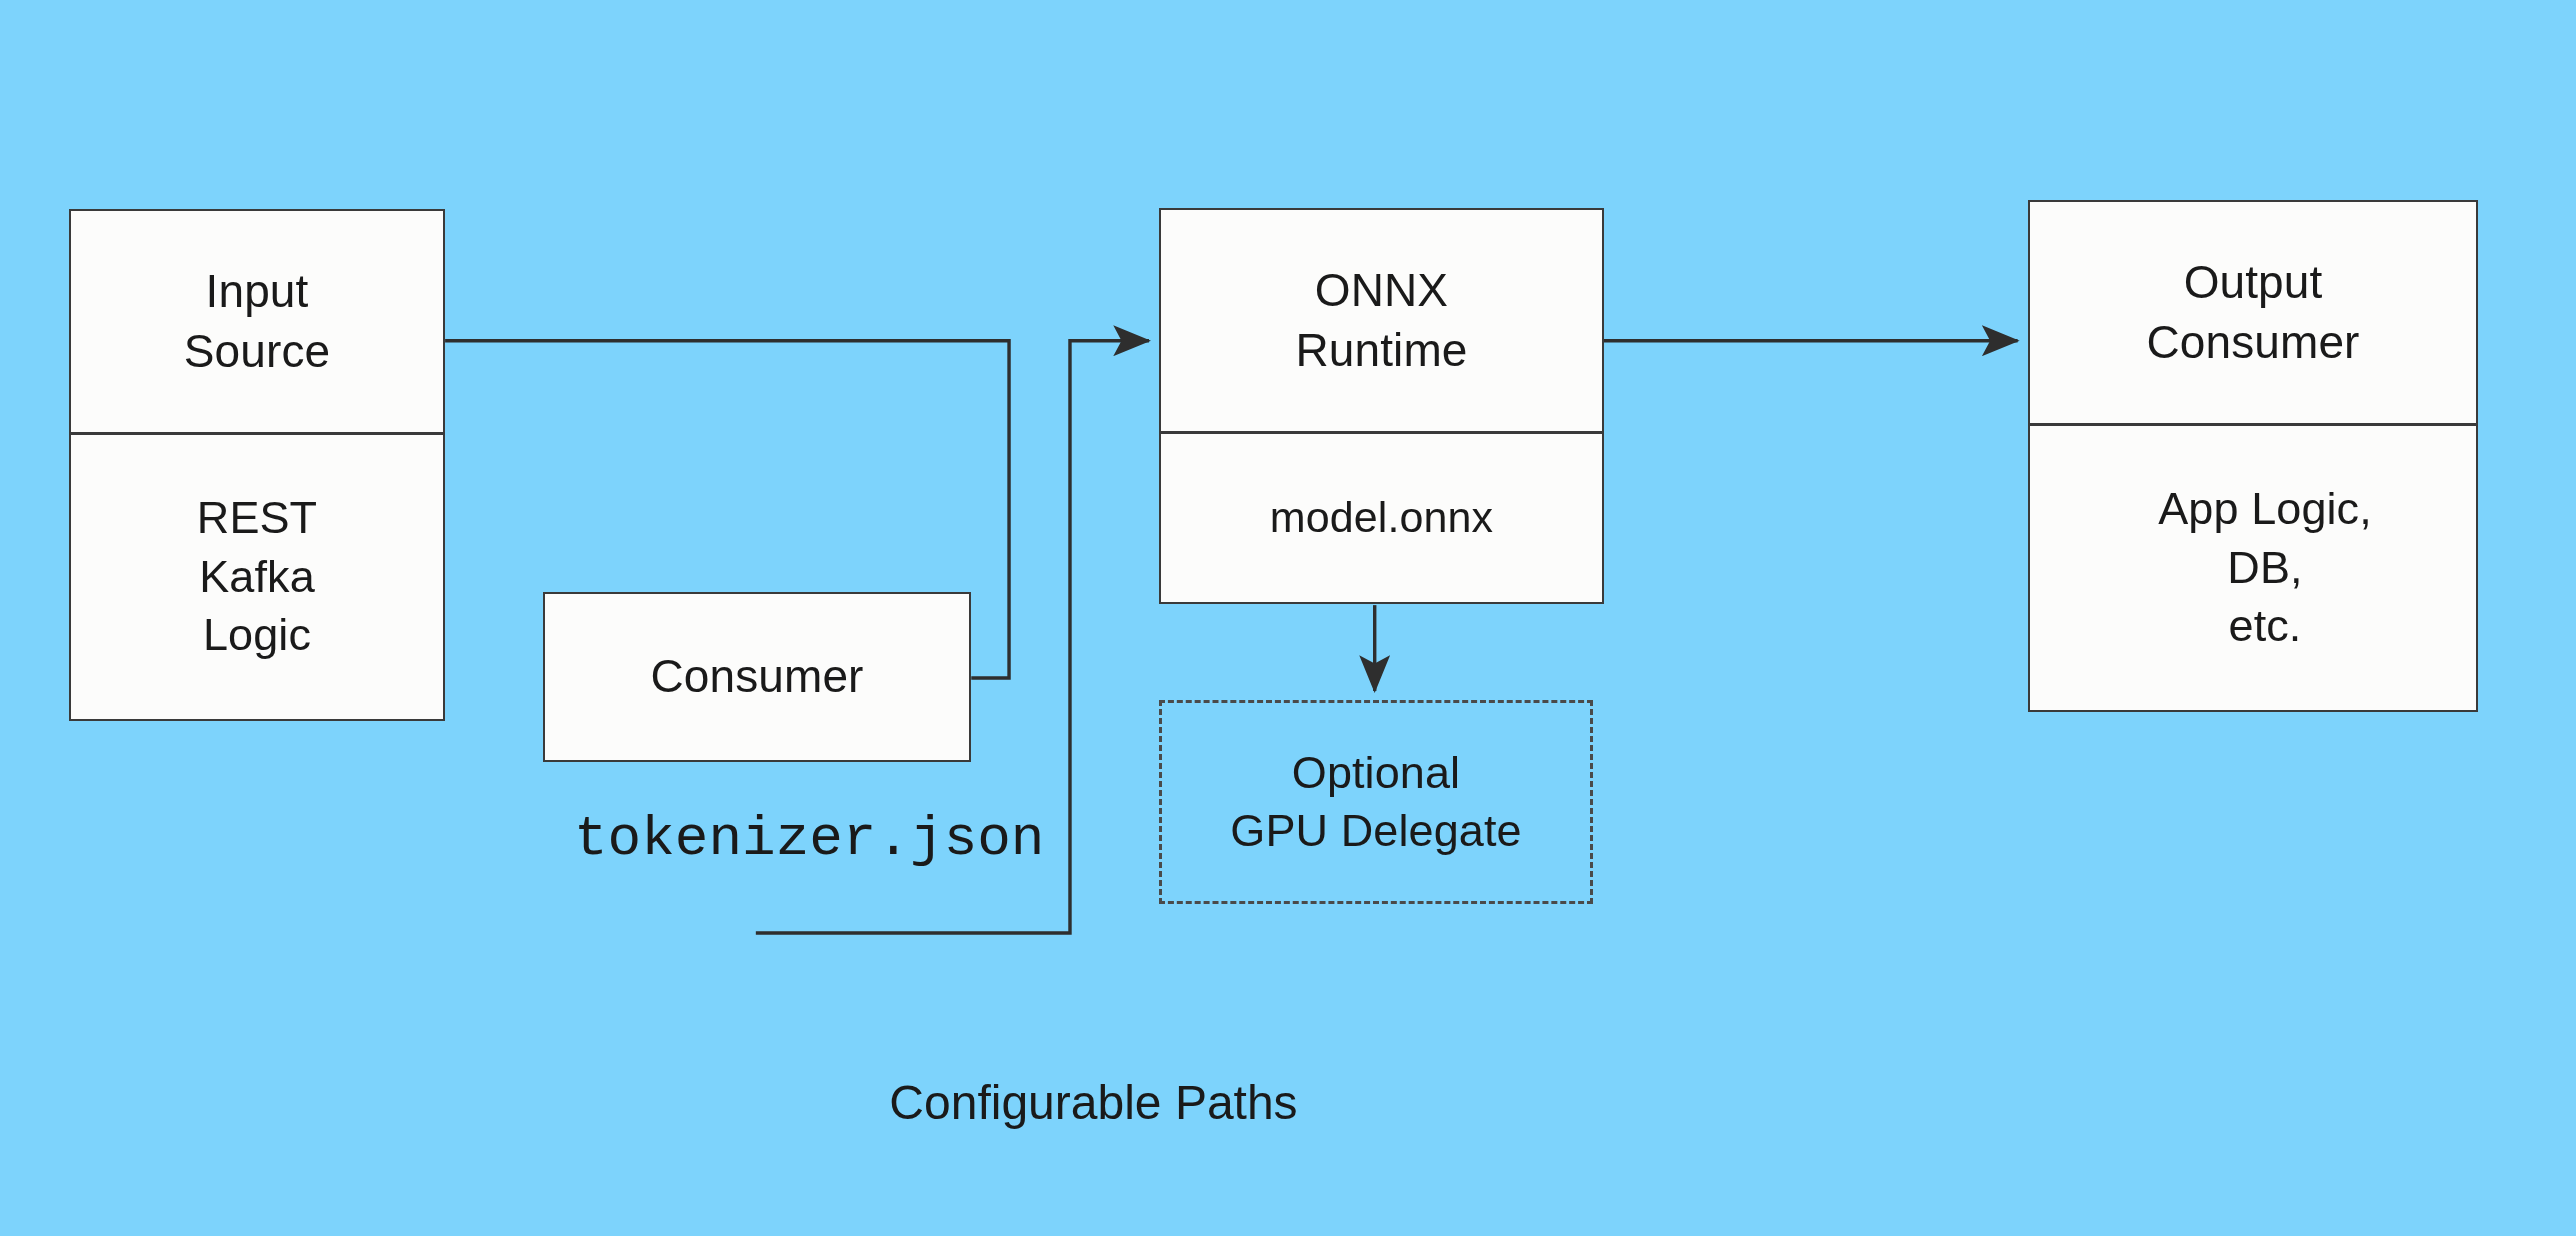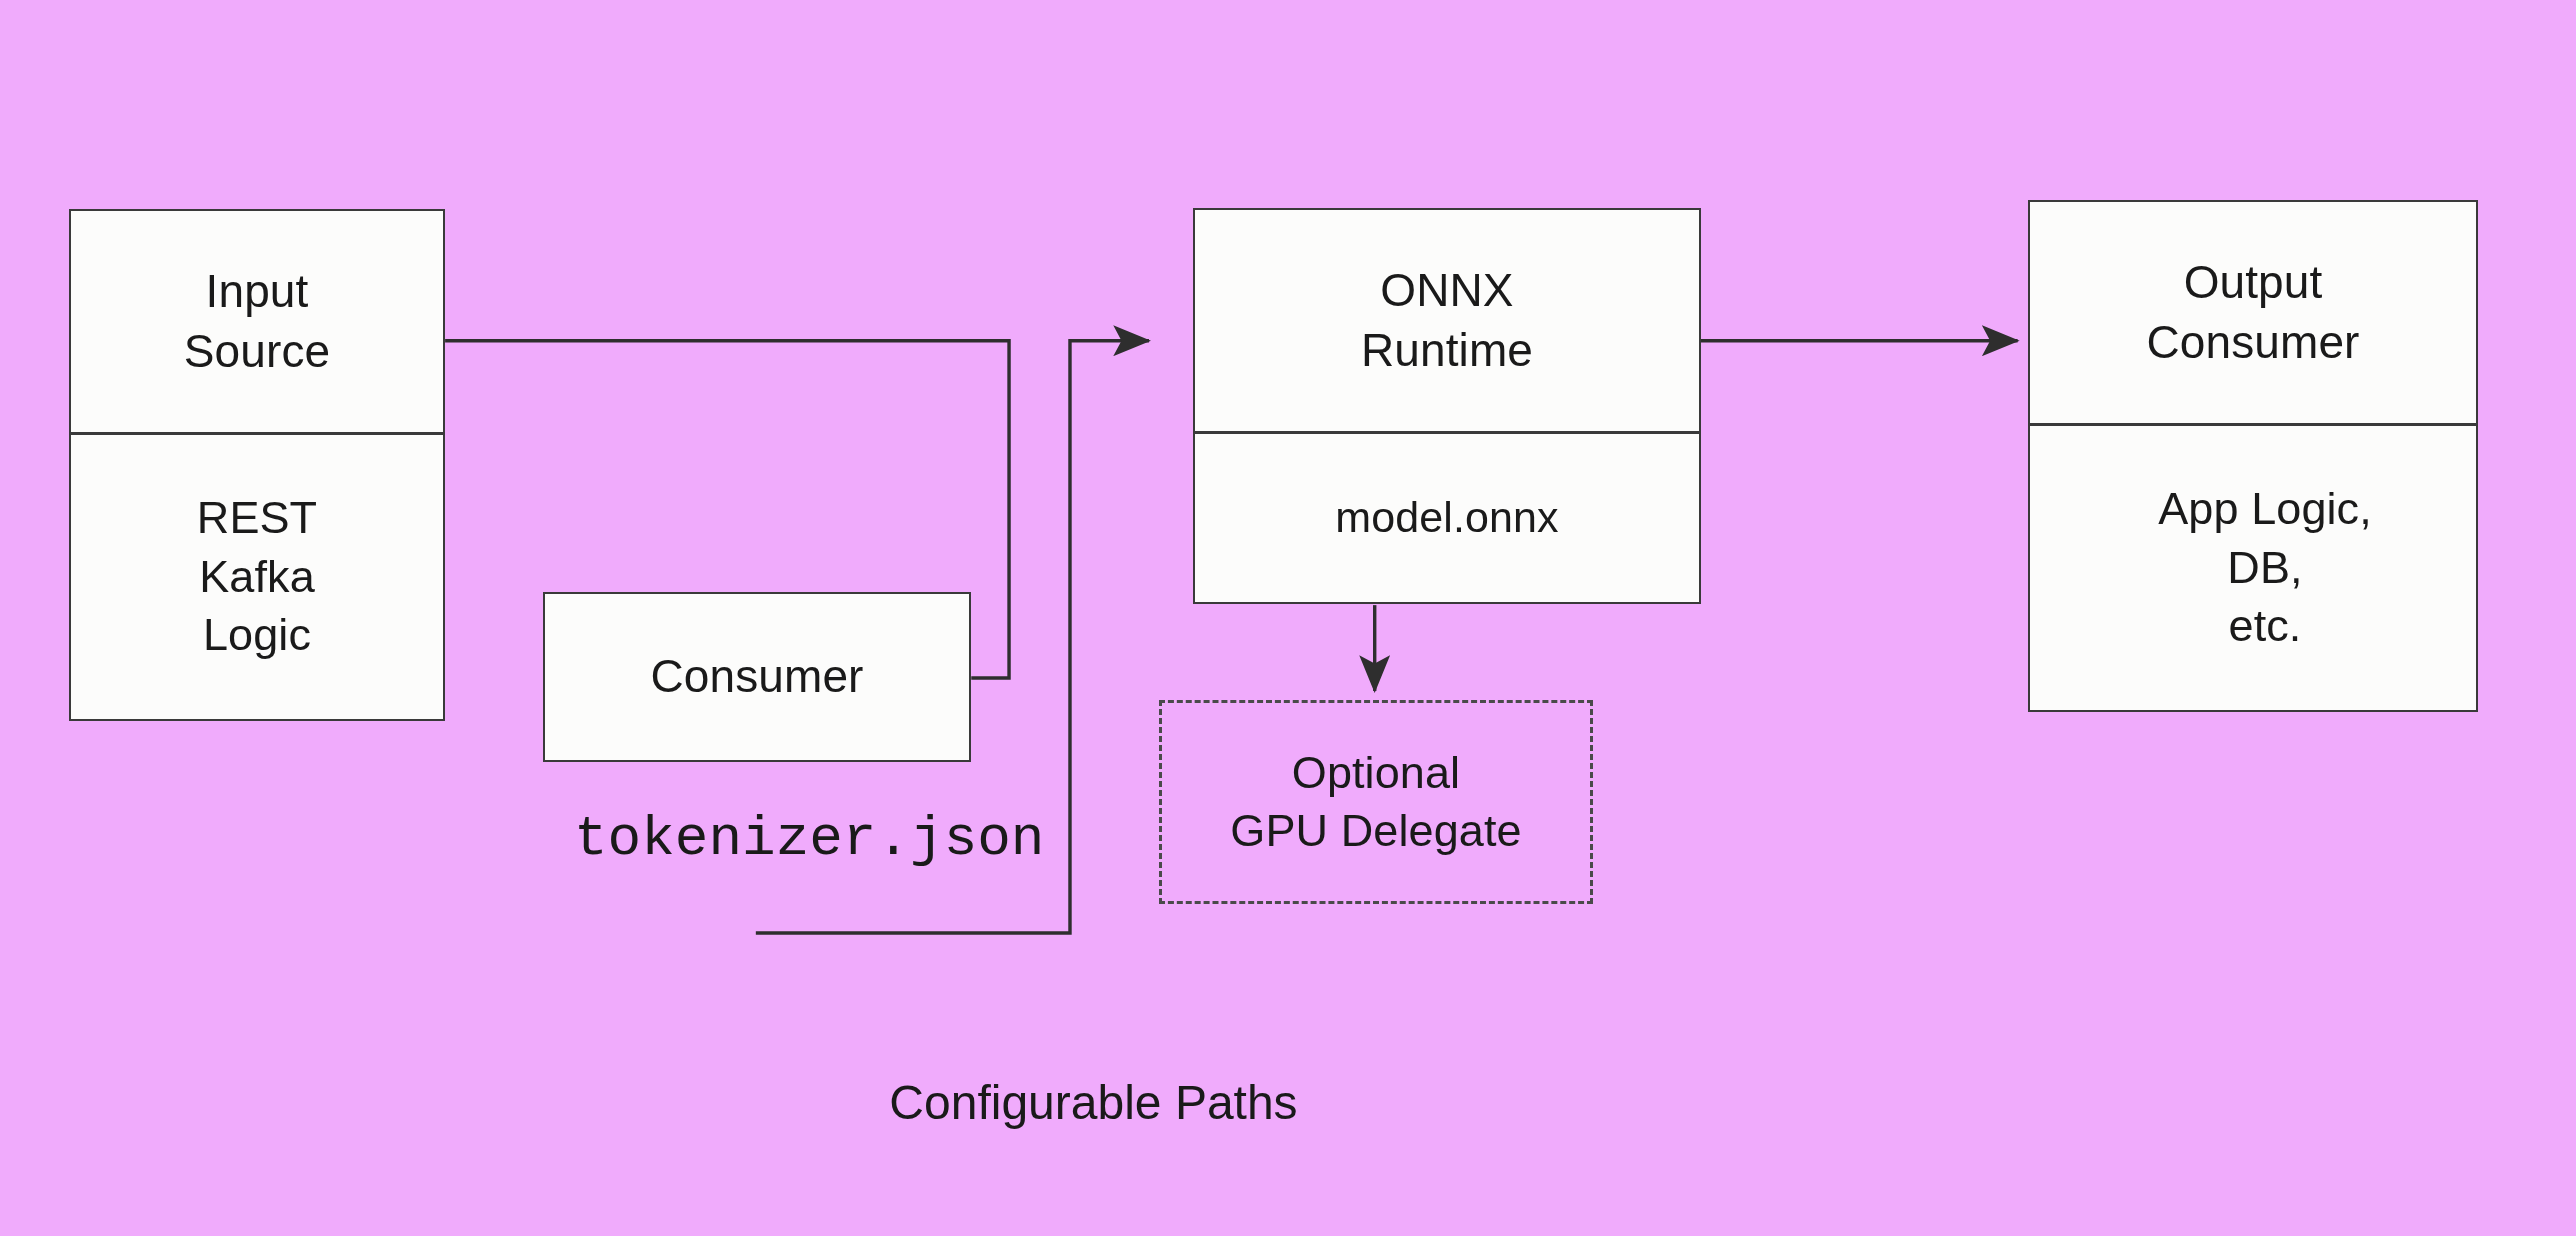--- a/index.html
+++ b/index.html
@@ -5,21 +5,21 @@
 <style>
   html, body {
     margin: 0;
     padding: 0;
     background: #ffffff;
   }
   #stage {
     position: relative;
     width: 2576px;
     height: 1236px;
-    background: #f0abfc;
+    background: #7dd3fc;
     overflow: hidden;
     font-family: "Liberation Sans", "DejaVu Sans", sans-serif;
     color: #1a1a1a;
   }
   #wires {
     position: absolute;
     left: 0;
     top: 0;
     width: 2576px;
     height: 1236px;
@@ -62,21 +62,21 @@
   }
 
   
   #node-input    { left: 69px;   top: 209px;  width: 376px; height: 512px; }
   #node-input .head { flex: 0 0 221px; }
   #node-input .body { flex: 1 1 auto; }
 
   #node-tokenizer { left: 543px; top: 592px;  width: 428px; height: 170px; }
   #node-tokenizer .head { flex: 1 1 auto; font-size: 46px; }
 
-  #node-runtime  { left: 1159px; top: 208px;  width: 508px; height: 396px; margin-left: 34px; }
+  #node-runtime  { left: 1159px; top: 208px;  width: 445px; height: 396px; }
   #node-runtime .head { flex: 0 0 221px; }
   #node-runtime .body { flex: 1 1 auto; font-size: 43px; text-align: right; }
 
   #node-gpu      { left: 1159px; top: 700px;  width: 434px; height: 204px; }
   #node-gpu .head { flex: 1 1 auto; font-size: 45px; }
 
   #node-output   { left: 2028px; top: 200px;  width: 450px; height: 512px; }
   #node-output .head { flex: 0 0 221px; }
   #node-output .body { flex: 1 1 auto; margin-left: 24px; }
 

